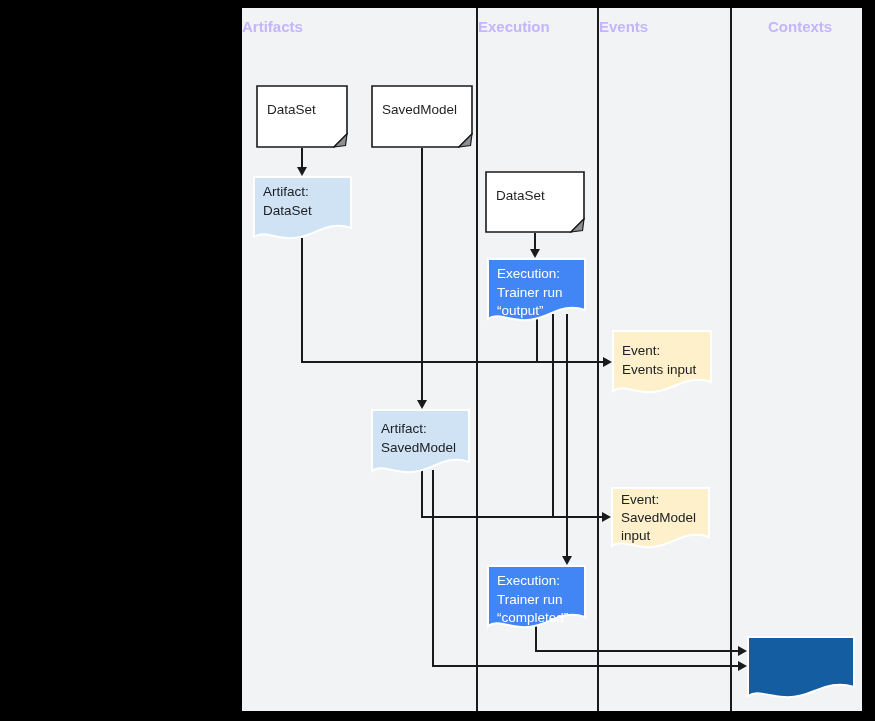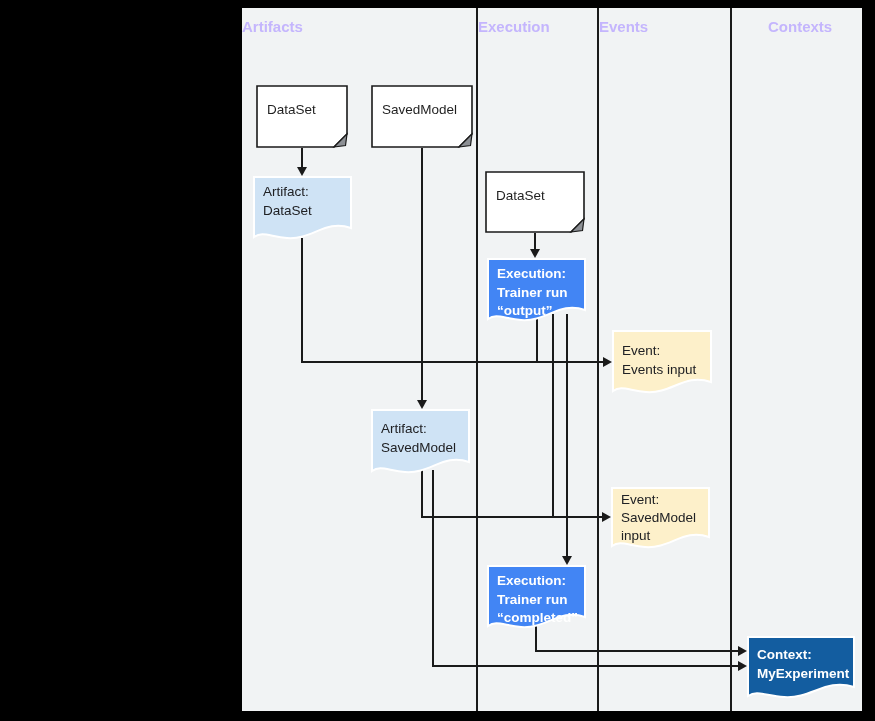--- a/index.html
+++ b/index.html
@@ -25,21 +25,21 @@
   }
   
   .node{position:absolute;}
   .node svg{position:absolute;left:0;top:0;display:block;}
   .node-text{
     position:absolute;left:0;top:0;right:0;
     padding:7px 6px 0 10px;
     font-size:13.5px;line-height:18.5px;color:var(--text_dark);
   }
   .node-text span{display:block;white-space:nowrap;}
-  .node-text.light{color:var(--text_light);font-weight:bold;}
+  .node-text.light{color:var(--text_light);}
   .doc-label{
     position:absolute;left:0;top:0;right:0;bottom:14px;
     display:flex;align-items:center;
     padding-left:11px;font-size:13.5px;color:#1f1f1f;
   }
   
   .vline{position:absolute;width:2px;background:var(--line);}
   .hline{position:absolute;height:2px;background:var(--line);}
   .arrow-down{
     position:absolute;width:0;height:0;
@@ -182,19 +182,15 @@
       <span>Execution:</span>
       <span>Trainer run</span>
       <span>“completed”</span>
     </div>
   </div>
 
   <div class="node" style="left:747px;top:636px;width:108px;height:66px">
     <svg width="108" height="66">
       <path d="M1 1 L107 1 L107 51 C78 42 65 63 37 61 C18 59.5 10 54 1 60 Z" style="fill:var(--context_fill);stroke:#ffffff;stroke-width:2"></path>
     </svg>
-    <div class="node-text light" style="padding-top:10px">
-      <span>Context:</span>
-      <span>MyExperiment</span>
-    </div>
   </div>
 
 </div>
 
 </body></html>

